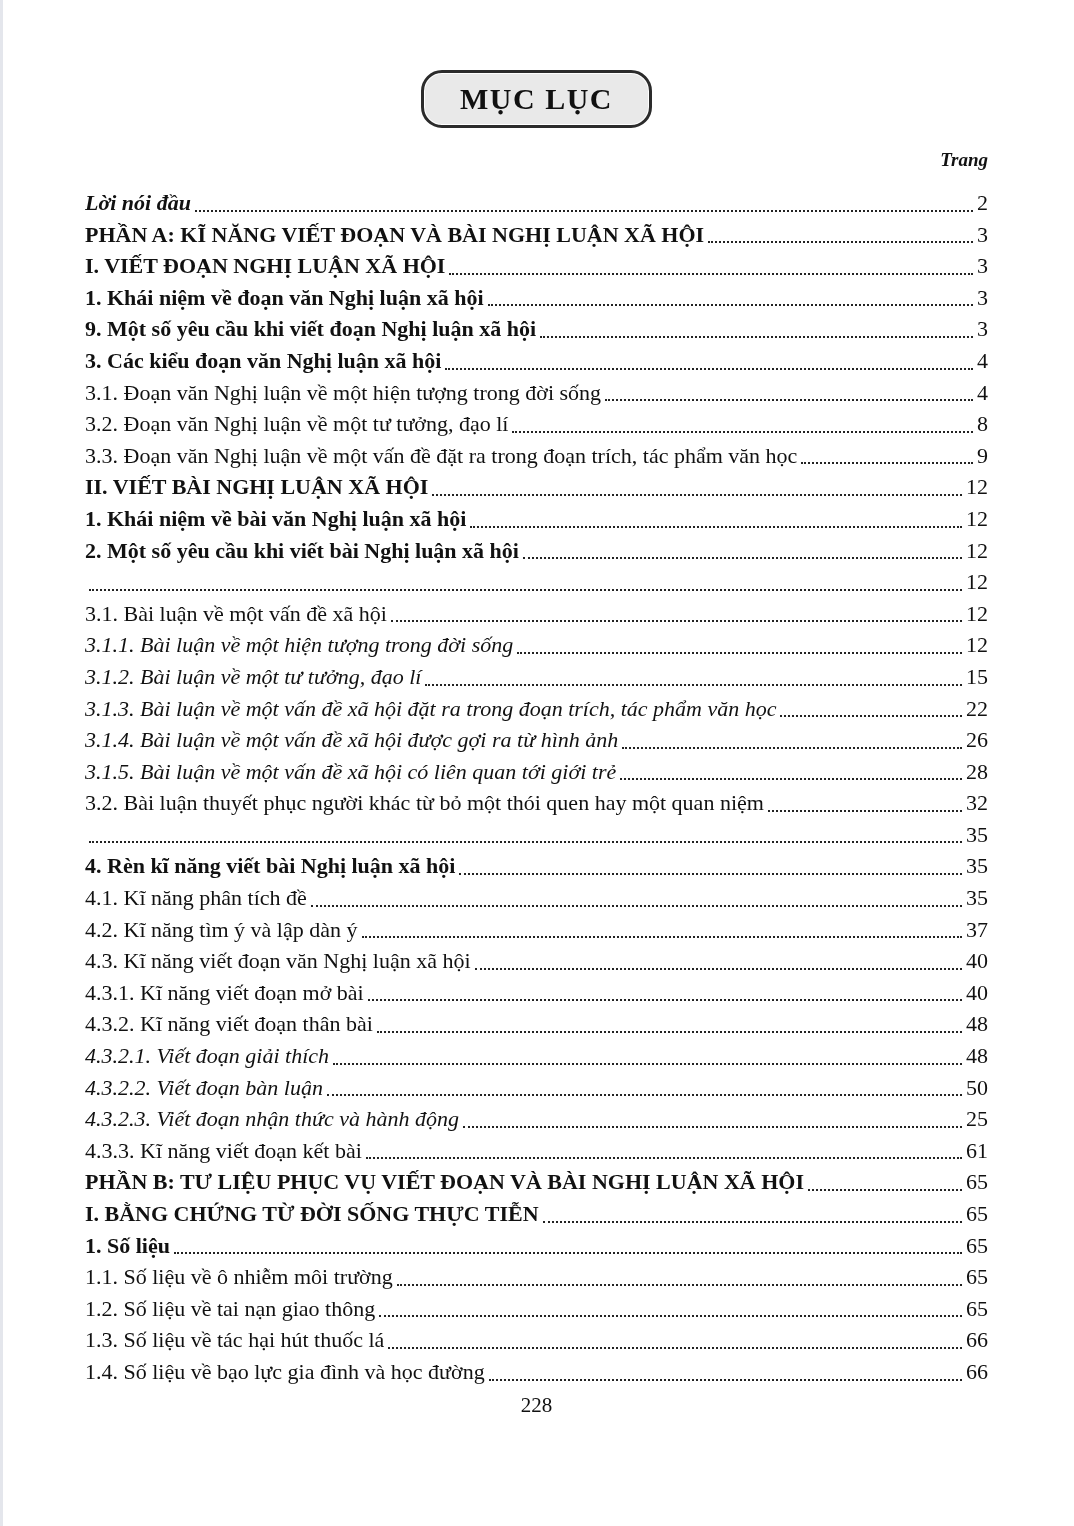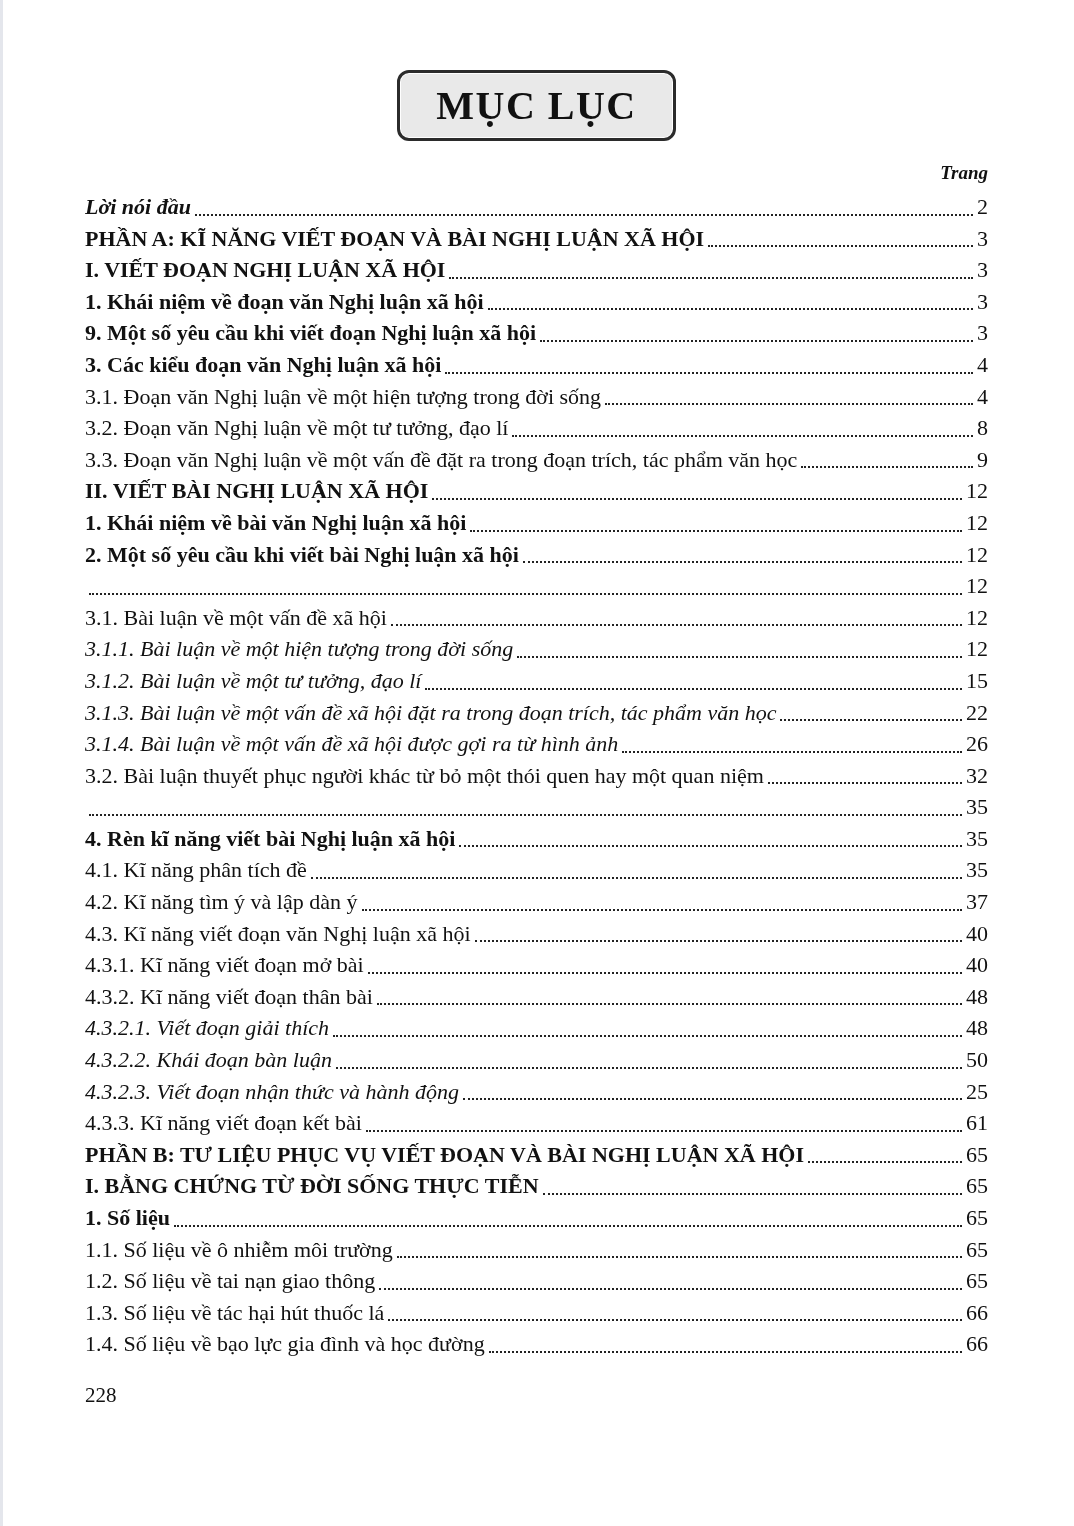--- a/index.html
+++ b/index.html
@@ -5,45 +5,45 @@
   html,body{margin:0;padding:0;}
   body{
     width:1074px;height:1526px;background:#ffffff;position:relative;
     font-family:"Liberation Serif","DejaVu Serif",serif;color:#111;
     overflow:hidden;
   }
   .scan-edge{position:absolute;left:0;top:0;width:3px;height:100%;background:#e4e6ec;}
   .page{padding:0 86px 0 85px;}
   .title-wrap{text-align:center;padding-top:70px;}
   .title-box{
-    display:inline-block;border:3px solid #2b2b2b;border-radius:12px;
-    background:#e9e9e9;padding:9px 36px;font-weight:bold;font-size:40px;
+    display:inline-block;border:3px solid #2b2b2b;border-radius:21px;
+    background:#e9e9e9;padding:9px 36px;font-weight:bold;font-size:30px;
     letter-spacing:1.5px;box-shadow:0 0 0 1px #fff inset;
   }
   .trang-row{
     text-align:right;font-weight:bold;font-style:italic;font-size:19px;
     margin-top:16px;height:31px;line-height:31px;
   }
-  .toc{margin-top:3px;}
+  .toc{margin-top:12px;}
   .toc-row{
     display:flex;align-items:flex-end;height:31.6px;font-size:22px;
     line-height:31.6px;white-space:nowrap;overflow:hidden;
   }
   .toc-label{flex:0 0 auto;}
   .toc-leader{
     flex:1 1 auto;min-width:12px;
     border-bottom:2.4px dotted #222;
     margin:0 4px 7px 4px;
   }
   .toc-page{flex:0 0 auto;font-weight:normal;font-style:normal;}
   .style-bold .toc-label{font-weight:bold;}
   .style-italic .toc-label{font-style:italic;}
   .style-bold-italic .toc-label{font-weight:bold;font-style:italic;}
   .footer{
-    font-size:21px;margin-top:20px;line-height:30px;
+    text-align:center;font-size:21px;margin-top:2px;line-height:30px;
   }
 </style>
 </head>
 <body>
 
 <div class="scan-edge"></div>
 
 <div class="page">
 
   <div class="title-wrap">
@@ -135,20 +135,25 @@
       <div class="toc-row style-italic">
         <span class="toc-label">3.1.3. Bài luận về một vấn đề xã hội đặt ra trong đoạn trích, tác phẩm văn học </span>
         <span class="toc-leader"></span>
         <span class="toc-page">22</span>
       </div>
       <div class="toc-row style-italic">
         <span class="toc-label">3.1.4. Bài luận về một vấn đề xã hội được gợi ra từ hình ảnh </span>
         <span class="toc-leader"></span>
         <span class="toc-page">26</span>
       </div>
+      <div class="toc-row style-italic">
+        <span class="toc-label">3.1.5. Bài luận về một vấn đề xã hội có liên quan tới giới trẻ </span>
+        <span class="toc-leader"></span>
+        <span class="toc-page">28</span>
+      </div>
       <div class="toc-row style-regular">
         <span class="toc-label">3.2. Bài luận thuyết phục người khác từ bỏ một thói quen hay một quan niệm</span>
         <span class="toc-leader"></span>
         <span class="toc-page">32</span>
       </div>
       <div class="toc-row style-regular">
         <span class="toc-leader"></span>
         <span class="toc-page">35</span>
       </div>
       <div class="toc-row style-bold">
@@ -180,21 +185,21 @@
         <span class="toc-label">4.3.2. Kĩ năng viết đoạn thân bài </span>
         <span class="toc-leader"></span>
         <span class="toc-page">48</span>
       </div>
       <div class="toc-row style-italic">
         <span class="toc-label">4.3.2.1. Viết đoạn giải thích </span>
         <span class="toc-leader"></span>
         <span class="toc-page">48</span>
       </div>
       <div class="toc-row style-italic">
-        <span class="toc-label">4.3.2.2. Khái đoạn bàn luận </span>
+        <span class="toc-label">4.3.2.2. Viết đoạn bàn luận </span>
         <span class="toc-leader"></span>
         <span class="toc-page">50</span>
       </div>
       <div class="toc-row style-italic">
         <span class="toc-label">4.3.2.3. Viết đoạn nhận thức và hành động </span>
         <span class="toc-leader"></span>
         <span class="toc-page">25</span>
       </div>
       <div class="toc-row style-regular">
         <span class="toc-label">4.3.3. Kĩ năng viết đoạn kết bài </span>

